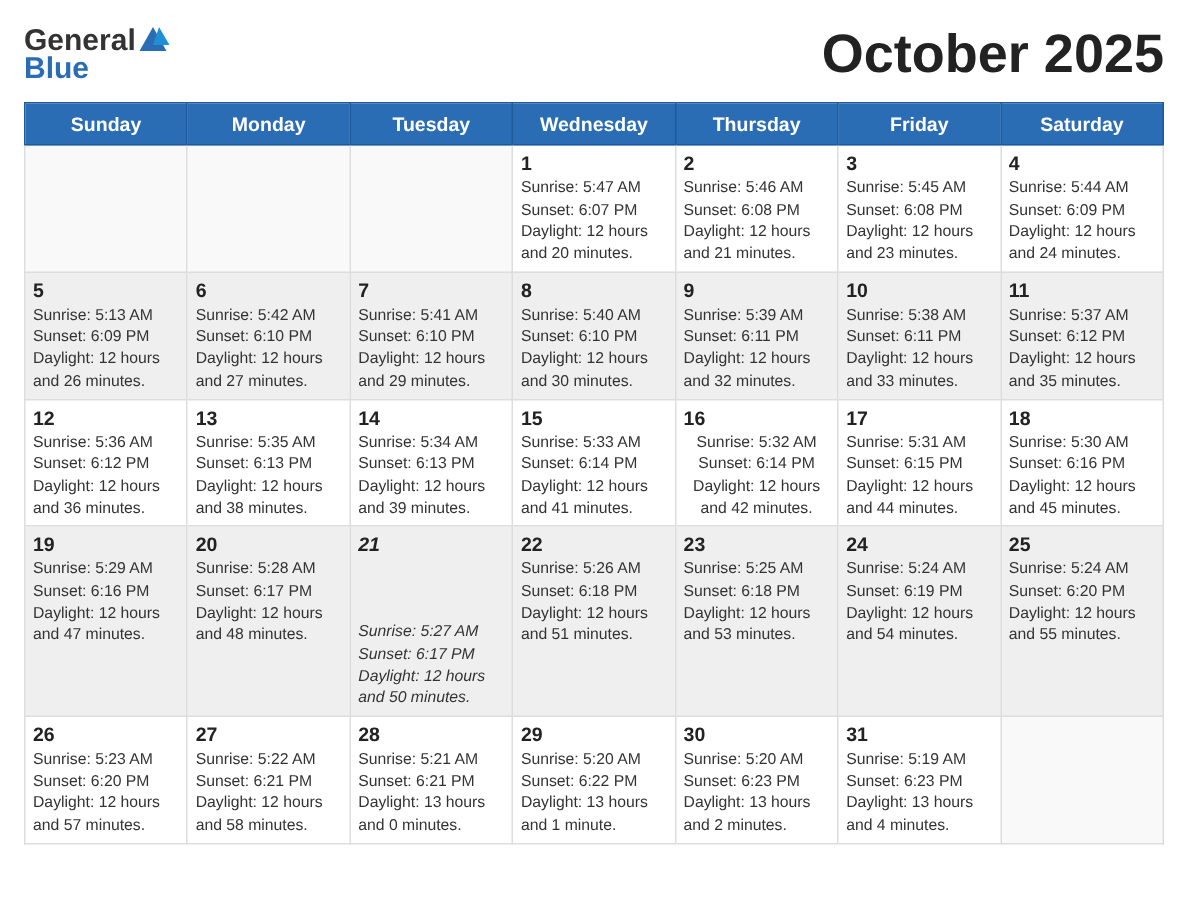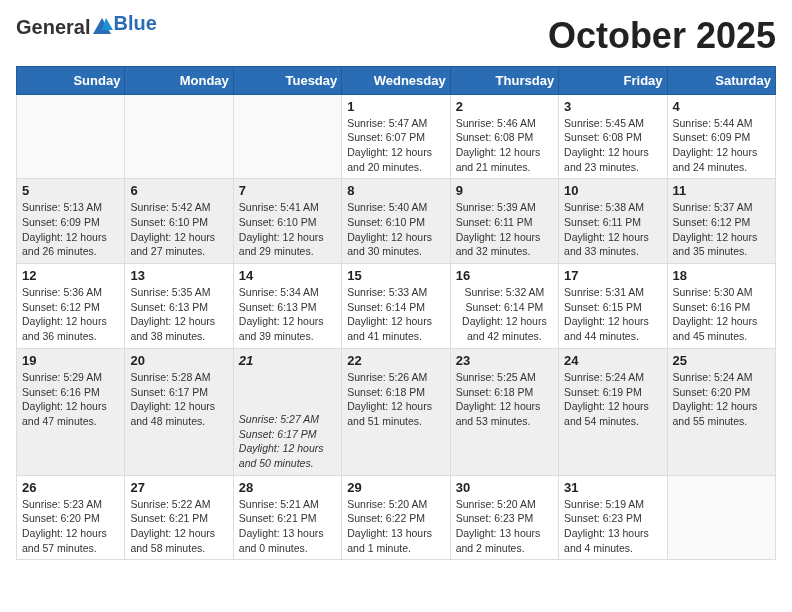--- a/index.html
+++ b/index.html
@@ -11,20 +11,21 @@
       padding: 16px;
     }
     .header {
       display: flex;
       justify-content: space-between;
       align-items: flex-start;
       margin-bottom: 10px;
     }
     .logo {
       display: flex;
+      flex-direction: column;
       align-items: flex-start;
     }
     .title-area {
       text-align: right;
     }
     .month-title {
       font-size: 36px;
       font-weight: bold;
       color: #222;
       line-height: 1.1;
@@ -37,21 +38,21 @@
       width: 100%;
       border-collapse: collapse;
       border: 1px solid #ccc;
     }
     .calendar th {
       background-color: #2a6db5;
       color: #fff;
       font-size: 13px;
       font-weight: bold;
       padding: 6px 4px;
-      text-align: right;
+      text-align: center;
       border: 1px solid #1e5a9c;
     }
     .calendar td {
       vertical-align: top;
       border: 1px solid #ddd;
       padding: 4px 5px;
       width: 108px;
       min-height: 80px;
       font-size: 11px;
       color: #333;

